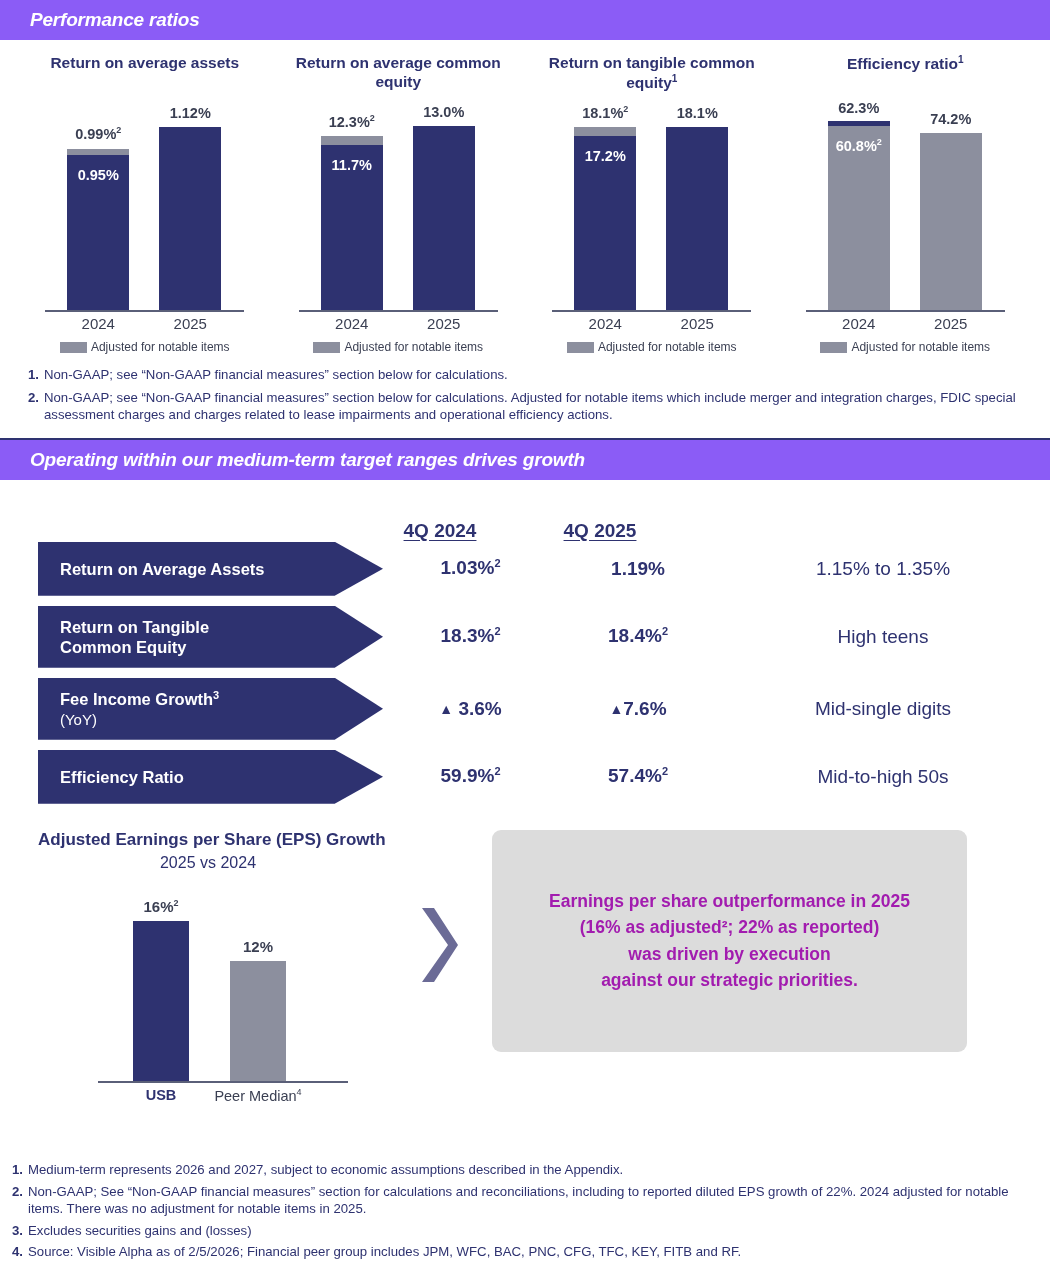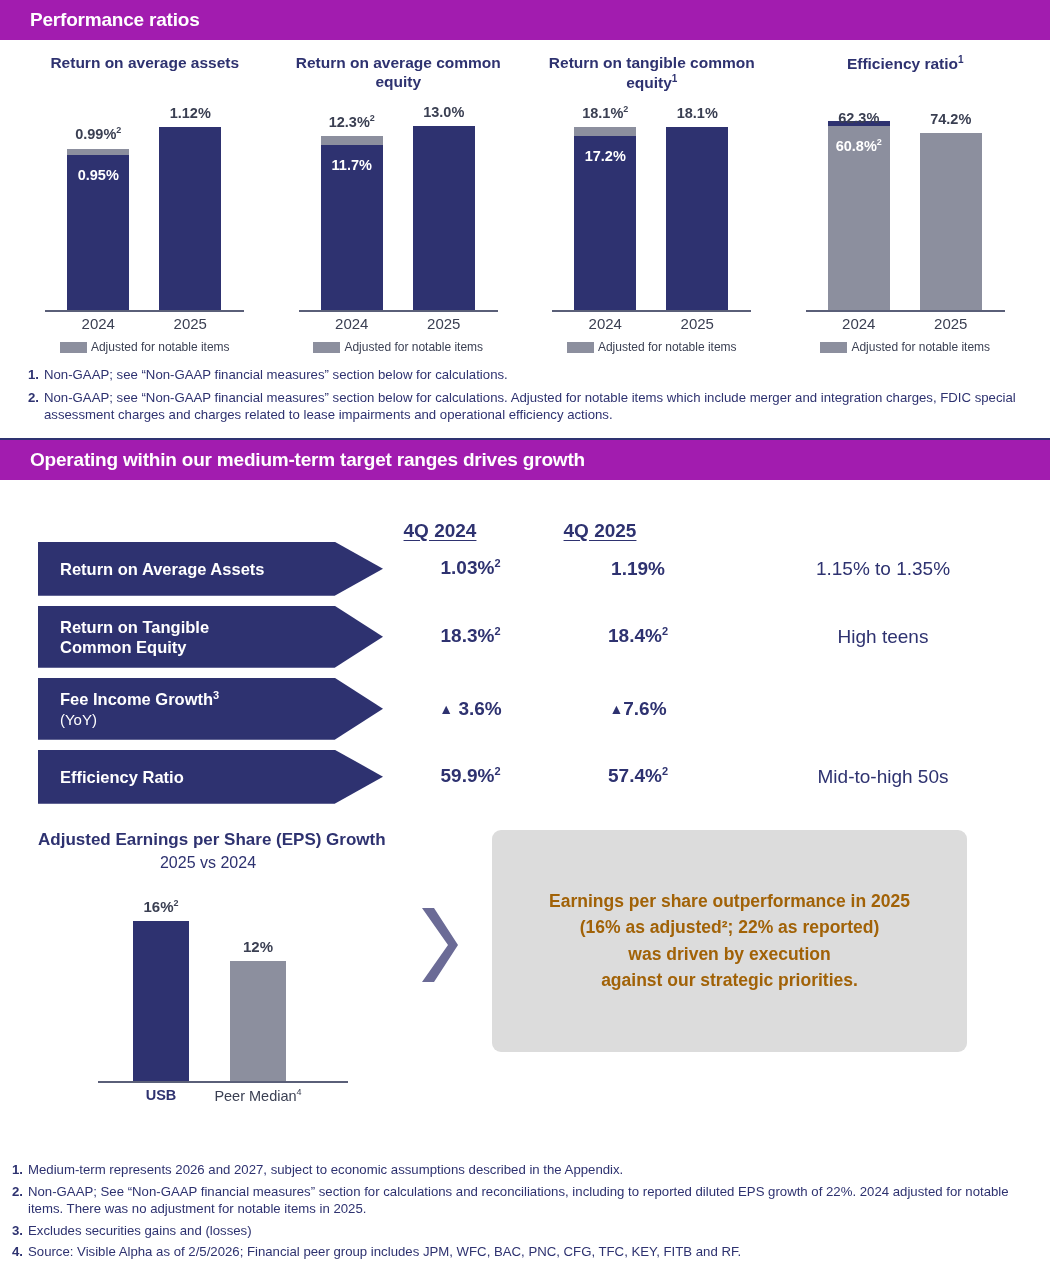--- a/index.html
+++ b/index.html
@@ -11,26 +11,27 @@
     width: 1050px;
     height: 1273px;
     font-family: "Liberation Sans", sans-serif;
     color: #2b2f42;
     position: relative;
     overflow: hidden;
   }
 
   
   .band {
-    background: #a21caf;
+    background: #8b5cf6;
     width: 100%;
     box-sizing: border-box;
     padding: 9px 0 9px 30px;
     display: flex;
     align-items: center;
+    font-style: italic;
   }
   .band-title {
     color: #ffffff;
     font-size: 19px;
     font-weight: bold;
     letter-spacing: -0.2px;
   }
   .band-sep {
     width: 100%;
     height: 2px;
@@ -319,21 +320,21 @@
     width: 475px;
     height: 222px;
     margin-left: 22px;
     display: flex;
     align-items: center;
     justify-content: center;
     text-align: center;
     flex: 0 0 auto;
   }
   .callout-text {
-    color: #a16207;
+    color: #a21caf;
     font-size: 17.5px;
     font-weight: bold;
     line-height: 1.5;
   }
 
   
   .fn-bottom {
     position: absolute;
     left: 0;
     bottom: 8px;
@@ -426,21 +427,21 @@
         <span class="legend-text">Adjusted for notable items</span>
       </div>
     </div>
     <div class="chart-col">
       <div class="chart-title">Efficiency ratio<sup>1</sup></div>
       <div class="plot">
         <div class="bar-wrap left" style="height: 189px;">
           <div style="background: rgb(46, 50, 112); height: 5px; width: 100%;"></div>
           <div style="background: rgb(140, 143, 158); height: 184px; width: 100%;"></div>
         </div>
-        <div class="cap-label" style="left: 6px; bottom: 186px;">62.3%</div>
+        <div class="cap-label" style="left: 6px; bottom: 196px;">62.3%</div>
         <div class="inbar-label" style="left: 30px; bottom: 158px;">60.8%<sup>2</sup></div>
         <div class="bar-wrap right" style="height: 177px;">
           <div style="background: rgb(140, 143, 158); height: 177px; width: 100%;"></div>
         </div>
         <div class="cap-label" style="left: 98px; bottom: 185px;">74.2%</div>
         <div class="axis"></div>
       </div>
       <div class="xlabels">
         <div class="xlab left">2024</div>
         <div class="xlab right">2025</div>
@@ -497,20 +498,21 @@
         <div class="tgt">High teens</div>
       </div>
       <div class="trow">
         <div class="arrow-cell">
           <div class="arrow-banner" style="height: 62px;">
             <span><span>Fee Income Growth<sup>3</sup></span><br><span class="sub">(YoY)</span></span>
           </div>
         </div>
         <div class="val c1"><span class="tri">▲</span> 3.6%</div>
         <div class="val c2"><span class="tri">▲</span>7.6%</div>
+        <div class="tgt">Mid-single digits</div>
       </div>
       <div class="trow">
         <div class="arrow-cell">
           <div class="arrow-banner" style="height: 54px;">
             <span>Efficiency Ratio</span>
           </div>
         </div>
         <div class="val c1">59.9%<sup>2</sup></div>
         <div class="val c2">57.4%<sup>2</sup></div>
         <div class="tgt">Mid-to-high 50s</div>

